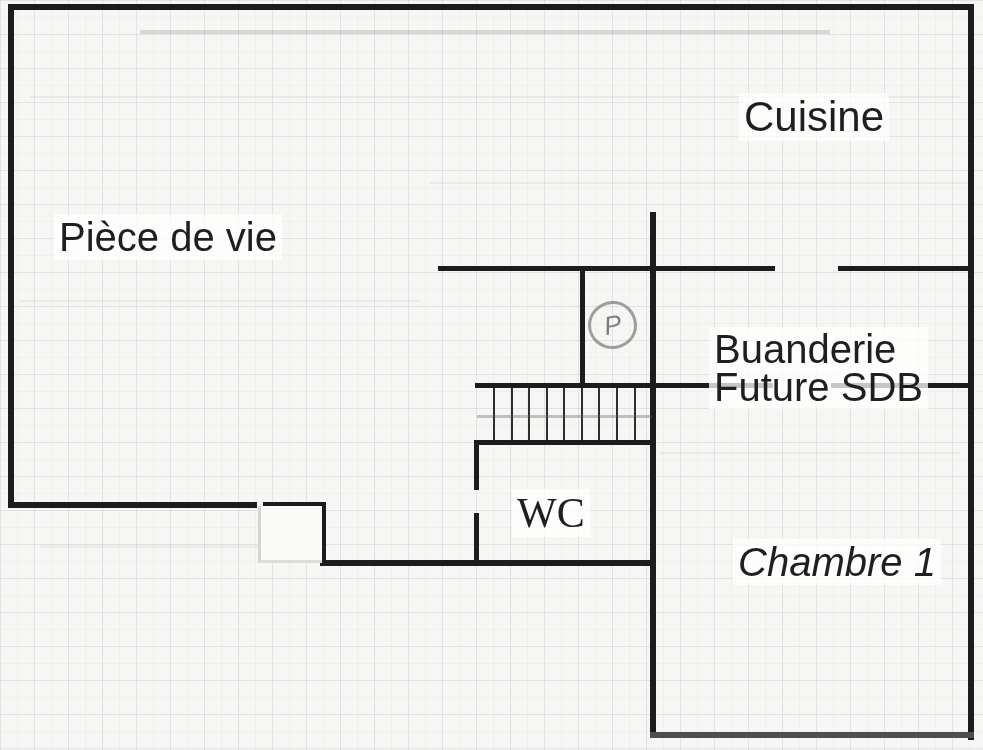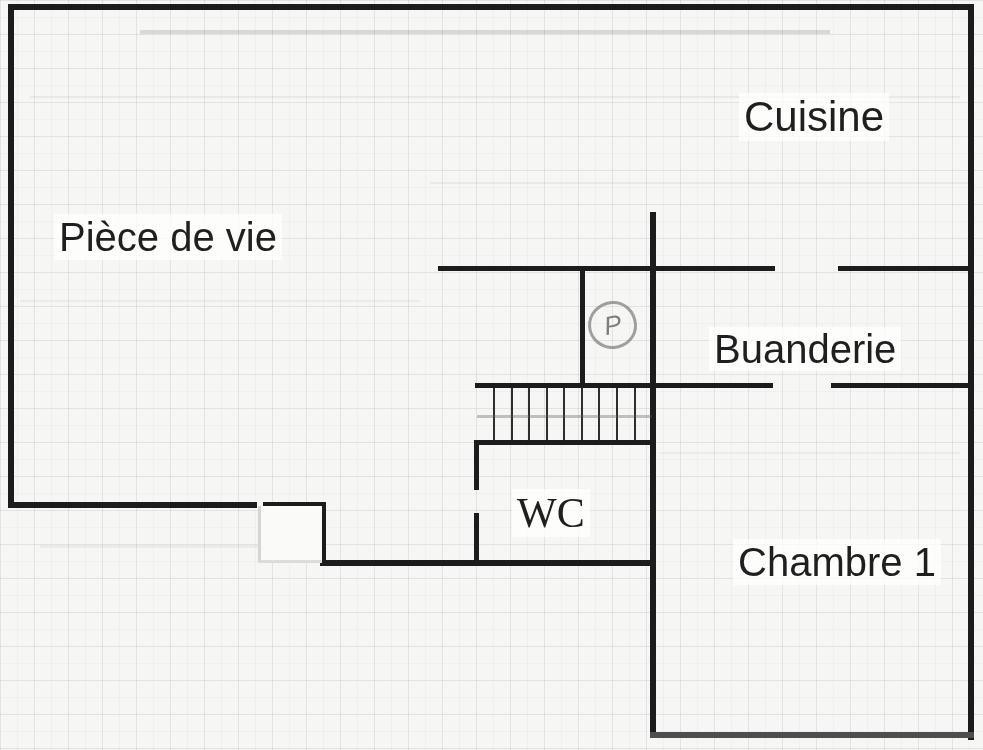--- a/index.html
+++ b/index.html
@@ -152,17 +152,17 @@
 
   <div class="wall" style="left:474px; top:440px; width:5px; height:50px;"></div>
   <div class="wall" style="left:474px; top:513px; width:5px; height:52px;"></div>
 
   <div id="pencil-circle">
     <span>P</span>
   </div>
 
   <div class="room-label" style="left:54px;  top:214px; font-size:40px;">Pièce de vie</div>
   <div class="room-label" style="left:739px; top:93px;  font-size:42px;">Cuisine</div>
-  <div class="room-label two-line" style="left:709px; top:291px; font-size:40px;"><span>Buanderie</span><br></div>
+  <div class="room-label two-line" style="left:709px; top:291px; font-size:40px;"><span>Buanderie</span><br><span>Future SDB</span></div>
   <div class="room-label" style="left:512px; top:489px; font-size:42px;font-family:Liberation Serif, serif;">WC</div>
-  <div class="room-label" style="left:733px; top:539px; font-size:40px;">Chambre 1</div>
+  <div class="room-label" style="left:733px; top:539px; font-size:40px;font-style:italic;">Chambre 1</div>
 
 </div>
 
 </body></html>

